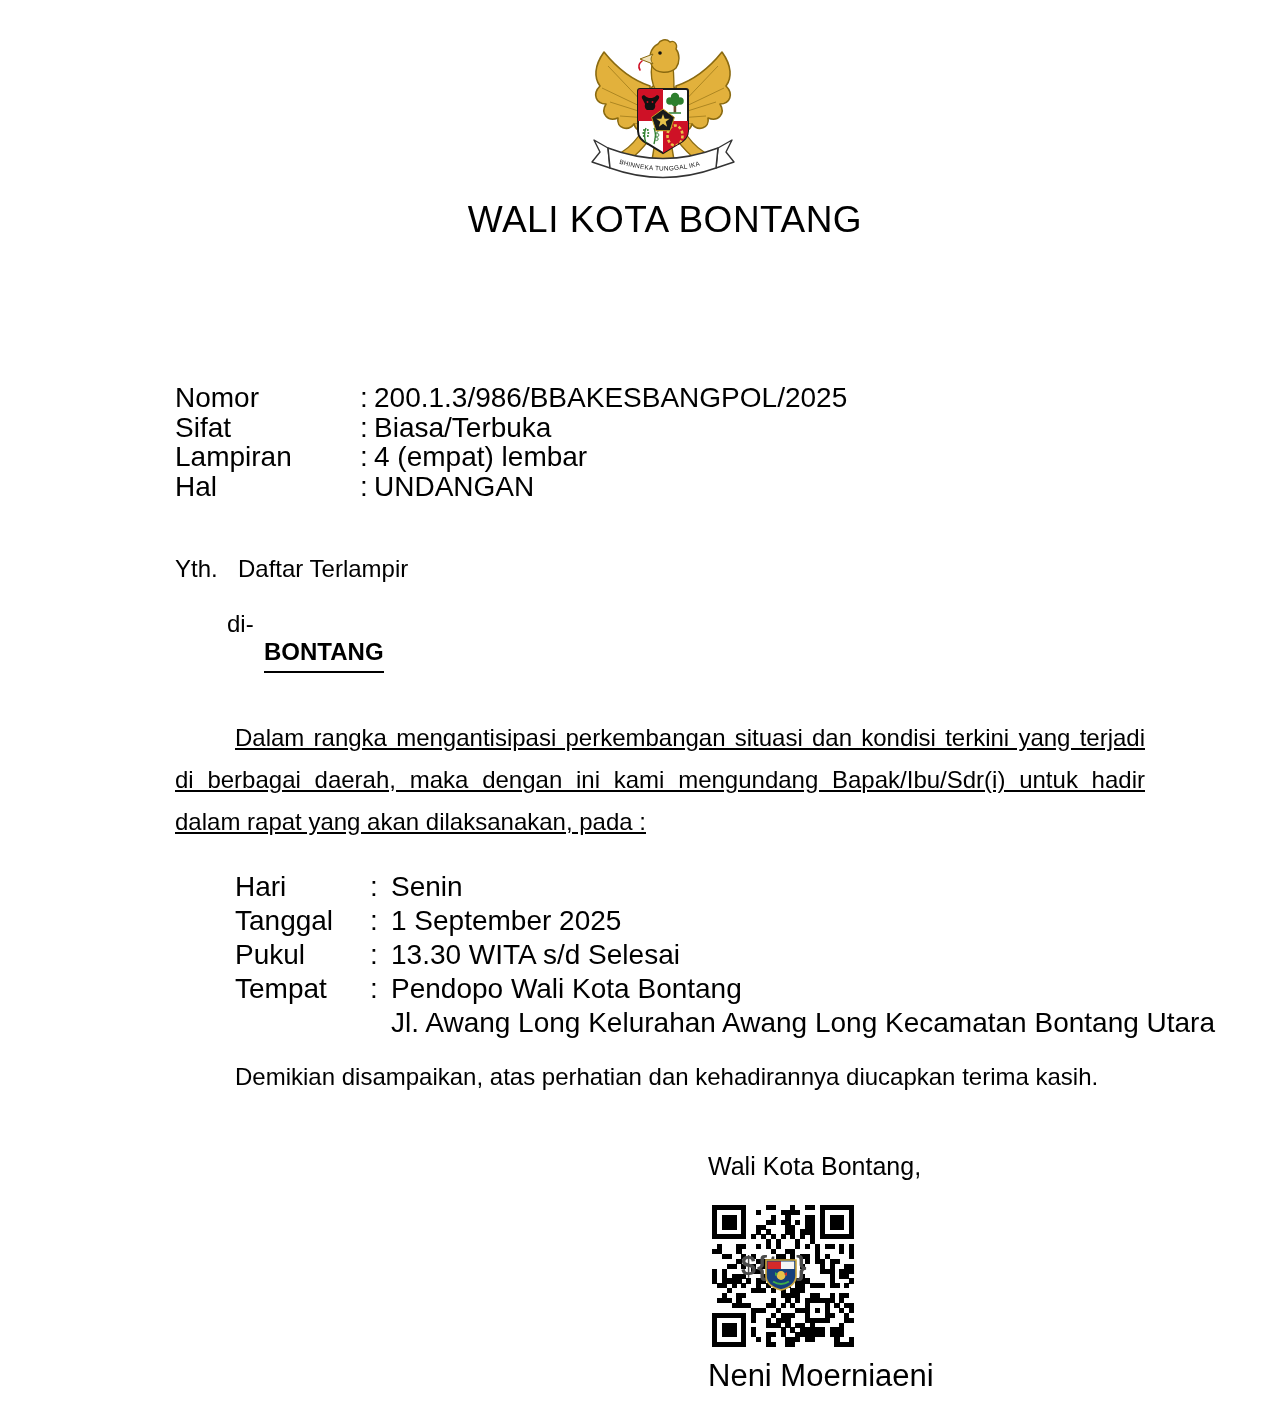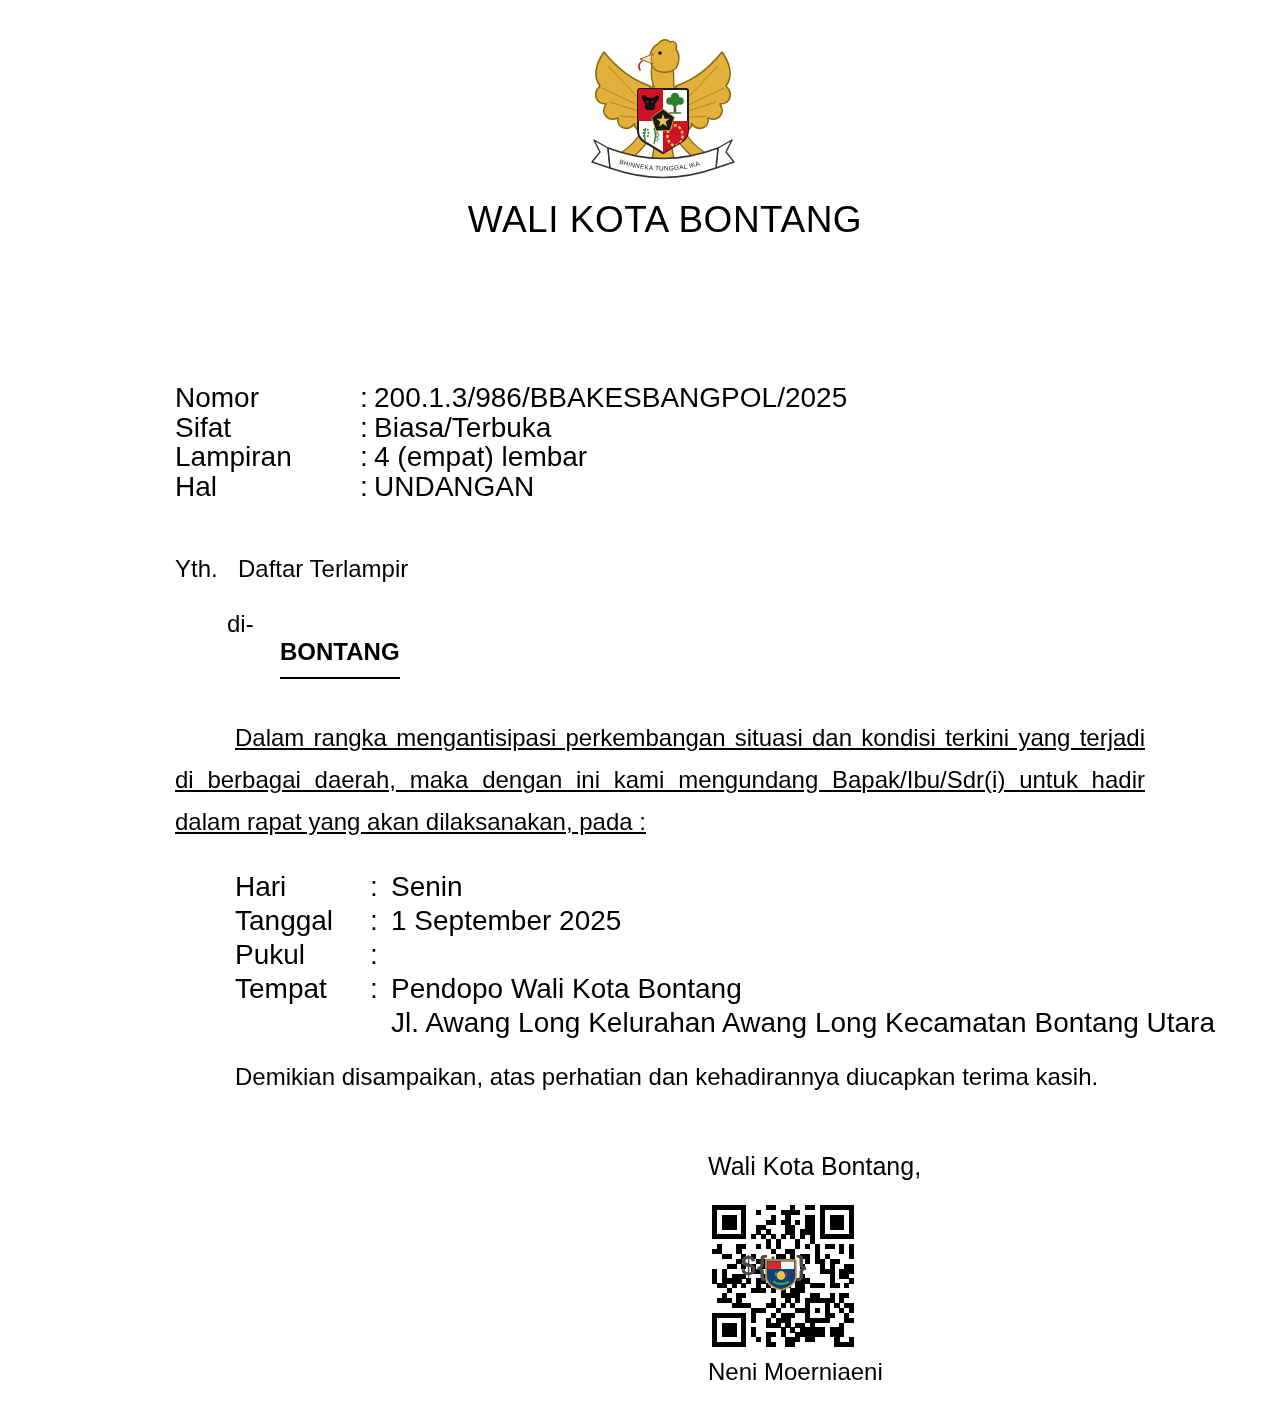--- a/index.html
+++ b/index.html
@@ -10,33 +10,33 @@
   .emblem{position:absolute;left:586px;top:36px;width:154px;height:148px;}
   .title{position:absolute;left:175px;top:199px;width:980px;text-align:center;font-size:37px;letter-spacing:.5px;}
   .dateline{position:absolute;left:175px;top:266px;width:980px;text-align:right;font-size:24px;}
   .meta{position:absolute;left:175px;top:383px;font-size:28px;line-height:29.5px;}
   .mrow{display:flex;}
   .mlabel{width:185px;flex:none;}
   .mcolon{width:14px;flex:none;}
   .yth{position:absolute;left:175px;top:555px;font-size:24px;display:flex;}
   .yth .sal{width:63px;flex:none;}
   .di{position:absolute;left:227px;top:610px;font-size:24px;}
-  .city{position:absolute;left:280px;top:638px;font-size:24px;font-weight:bold;border-bottom:2.5px solid #000;padding-bottom:11px;}
+  .city{position:absolute;left:264px;top:638px;font-size:24px;font-weight:bold;border-bottom:2.5px solid #000;padding-bottom:5px;}
   .para{position:absolute;left:175px;top:717px;width:970px;font-size:24px;line-height:42px;text-align:justify;text-indent:60px;text-decoration:underline;}
   .details{position:absolute;left:235px;top:870px;font-size:28px;line-height:34px;}
   .drow{display:flex;}
   .dlabel{width:135px;flex:none;}
   .dcolon{width:21px;flex:none;}
   .closing{position:absolute;left:175px;top:1063px;width:1000px;font-size:24px;text-indent:60px;}
   .sig-title{position:absolute;left:708px;top:1152px;font-size:25px;}
   .qr{position:absolute;left:712px;top:1205px;width:142px;height:142px;}
   .qr svg{display:block;}
   .qr-text{position:absolute;left:29px;top:46px;font-size:27px;font-weight:bold;color:#4a4a4a;letter-spacing:1px;}
   .qr-logo{position:absolute;left:52px;top:53px;width:34px;height:34px;}
-  .sig-name{position:absolute;left:708px;top:1358px;font-size:24px;}
+  .sig-name{position:absolute;left:708px;top:1358px;font-size:31px;}
 </style>
 </head>
 <body>
 
 <div class="page">
 
   <div class="emblem">
     <svg viewBox="0 0 154 148" width="154" height="148">
       <defs>
         <g id="wingL">
@@ -156,20 +156,21 @@
       <span class="dval">Senin</span>
     </div>
     <div class="drow">
       <span class="dlabel">Tanggal</span>
       <span class="dcolon">:</span>
       <span class="dval">1 September 2025</span>
     </div>
     <div class="drow">
       <span class="dlabel">Pukul</span>
       <span class="dcolon">:</span>
+      <span class="dval">13.30 WITA s/d Selesai</span>
     </div>
     <div class="drow">
       <span class="dlabel">Tempat</span>
       <span class="dcolon">:</span>
       <span class="dval">
         <div>Pendopo Wali Kota Bontang</div>
         <div>Jl. Awang Long Kelurahan Awang Long Kecamatan Bontang Utara</div>
       </span>
     </div>
   </div>

